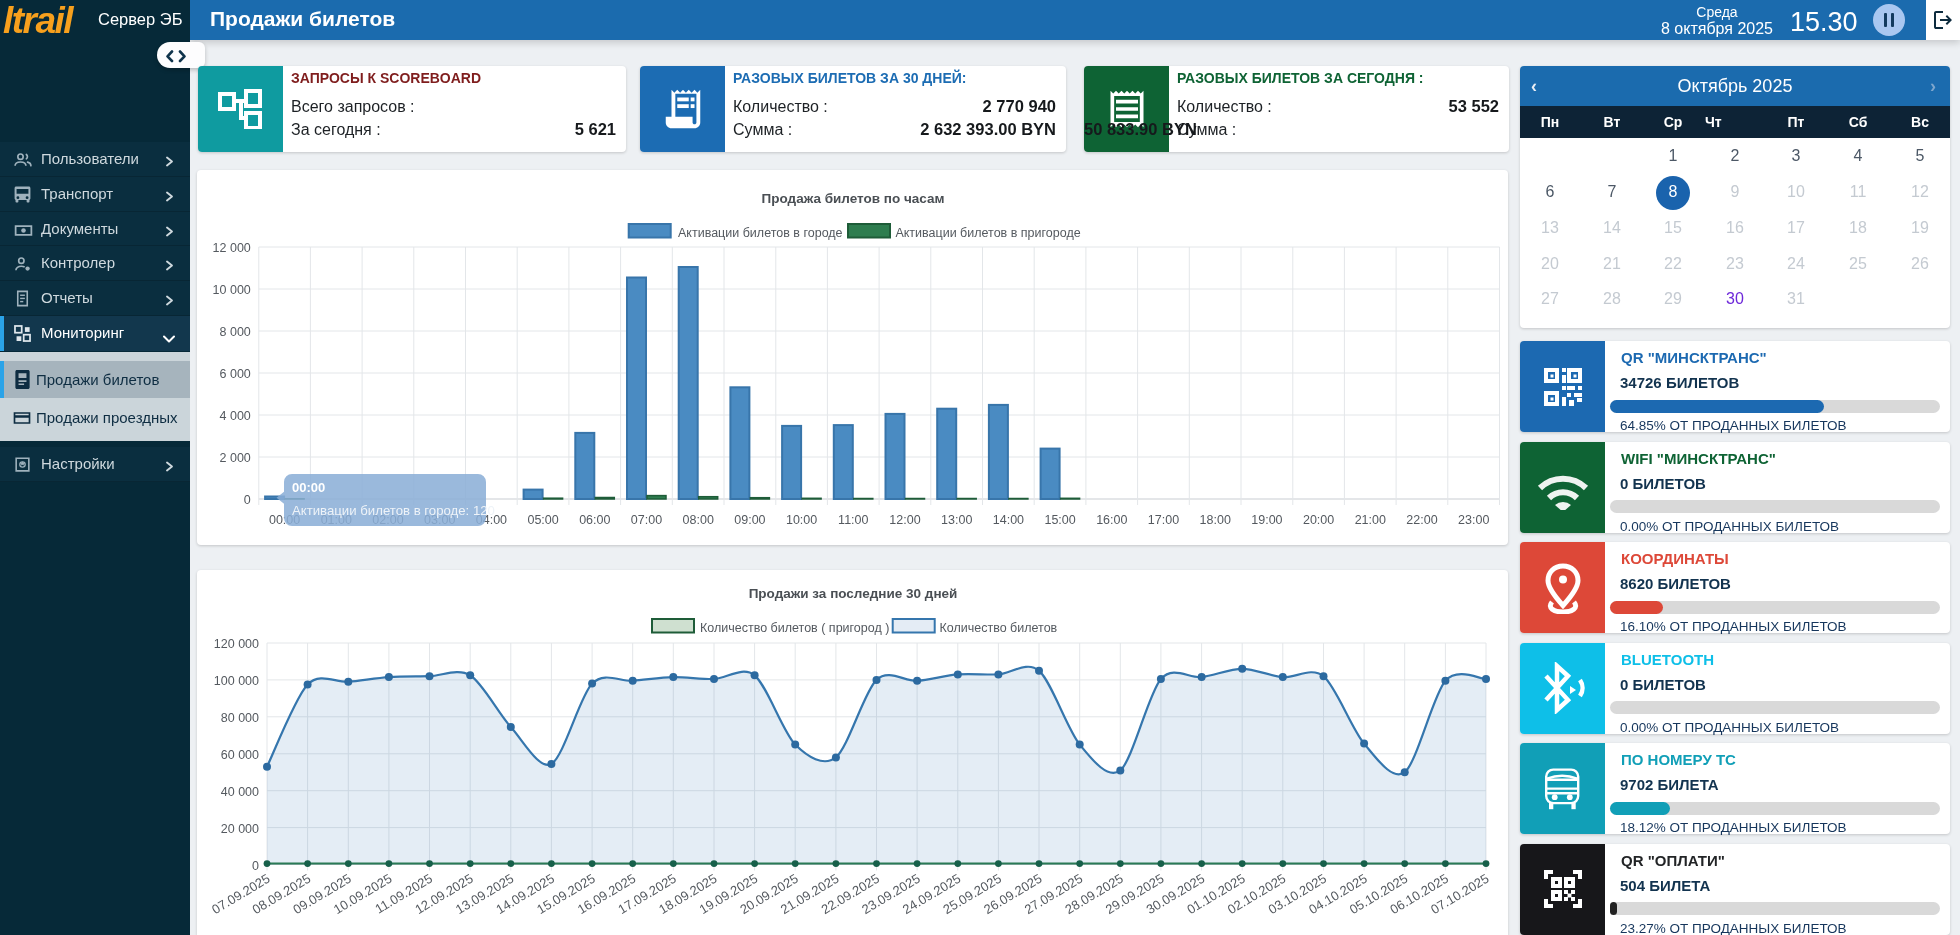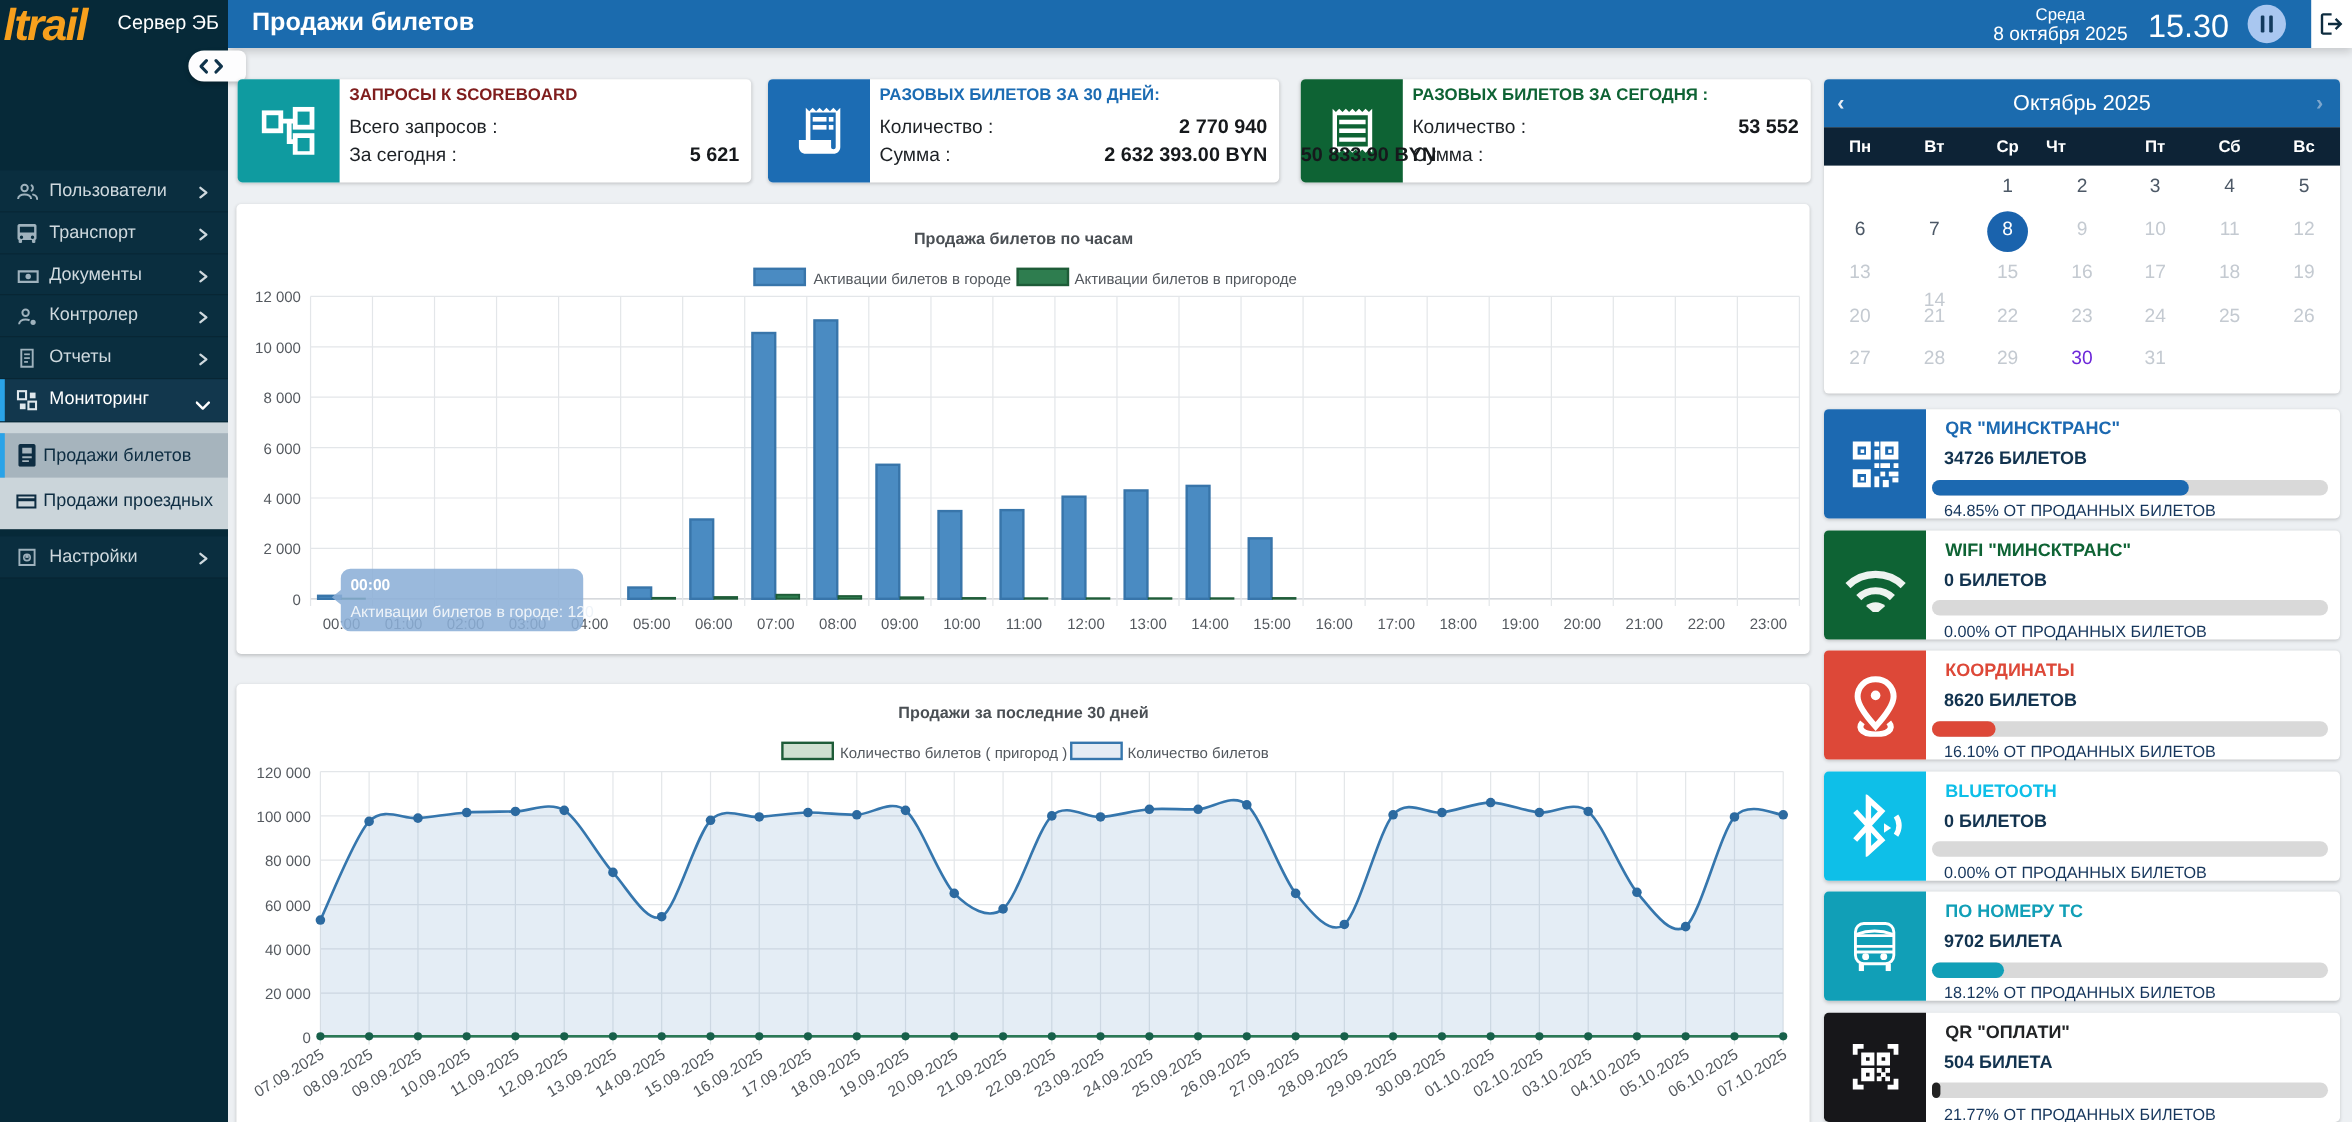--- a/index.html
+++ b/index.html
@@ -415,21 +415,21 @@
     <div style="position:absolute;left:1890px;top:147px;width:60px;text-align:center;font-size:16px;color:#4c5866;">5</div>
     <div style="position:absolute;left:1520px;top:183px;width:60px;text-align:center;font-size:16px;color:#4c5866;">6</div>
     <div style="position:absolute;left:1582px;top:183px;width:60px;text-align:center;font-size:16px;color:#4c5866;">7</div>
     <div style="position:absolute;left:1656px;top:176px;width:34px;height:34px;border-radius:50%;background:#1a63ad;"></div>
     <div style="position:absolute;left:1643px;top:183px;width:60px;text-align:center;font-size:16px;color:#ffffff;">8</div>
     <div style="position:absolute;left:1705px;top:183px;width:60px;text-align:center;font-size:16px;color:#c4cad1;">9</div>
     <div style="position:absolute;left:1766px;top:183px;width:60px;text-align:center;font-size:16px;color:#c4cad1;">10</div>
     <div style="position:absolute;left:1828px;top:183px;width:60px;text-align:center;font-size:16px;color:#c4cad1;">11</div>
     <div style="position:absolute;left:1890px;top:183px;width:60px;text-align:center;font-size:16px;color:#c4cad1;">12</div>
     <div style="position:absolute;left:1520px;top:219px;width:60px;text-align:center;font-size:16px;color:#c4cad1;">13</div>
-    <div style="position:absolute;left:1582px;top:219px;width:60px;text-align:center;font-size:16px;color:#c4cad1;margin-top:23px;">14</div>
+    <div style="position:absolute;left:1582px;top:219px;width:60px;text-align:center;font-size:16px;color:#c4cad1;">14</div>
     <div style="position:absolute;left:1643px;top:219px;width:60px;text-align:center;font-size:16px;color:#c4cad1;">15</div>
     <div style="position:absolute;left:1705px;top:219px;width:60px;text-align:center;font-size:16px;color:#c4cad1;">16</div>
     <div style="position:absolute;left:1766px;top:219px;width:60px;text-align:center;font-size:16px;color:#c4cad1;">17</div>
     <div style="position:absolute;left:1828px;top:219px;width:60px;text-align:center;font-size:16px;color:#c4cad1;">18</div>
     <div style="position:absolute;left:1890px;top:219px;width:60px;text-align:center;font-size:16px;color:#c4cad1;">19</div>
     <div style="position:absolute;left:1520px;top:255px;width:60px;text-align:center;font-size:16px;color:#c4cad1;">20</div>
     <div style="position:absolute;left:1582px;top:255px;width:60px;text-align:center;font-size:16px;color:#c4cad1;">21</div>
     <div style="position:absolute;left:1643px;top:255px;width:60px;text-align:center;font-size:16px;color:#c4cad1;">22</div>
     <div style="position:absolute;left:1705px;top:255px;width:60px;text-align:center;font-size:16px;color:#c4cad1;">23</div>
     <div style="position:absolute;left:1766px;top:255px;width:60px;text-align:center;font-size:16px;color:#c4cad1;">24</div>
@@ -538,13 +538,13 @@
         <rect x="29" y="22" width="4" height="4"></rect>
 <rect x="25.5" y="25.5" width="4" height="4"></rect>
         <rect x="22" y="29" width="4" height="4"></rect>
 <rect x="29" y="29" width="4" height="4"></rect>
 </svg>
     </div>
     <div style="position:absolute;left:1621px;top:851.5px;font-size:15px;font-weight:bold;color:#222426;">QR "ОПЛАТИ"</div>
     <div style="position:absolute;left:1620px;top:876.5px;font-size:15px;font-weight:bold;color:#12334f;">504 БИЛЕТА</div>
     <div style="position:absolute;left:1610px;top:902.0px;width:330px;height:13px;background:#d9d9d9;border-radius:6.5px;"></div>
     <div style="position:absolute;left:1610px;top:902.0px;width:7px;height:13px;background:#222;border-radius:6.5px;"></div>
-    <div style="position:absolute;left:1620px;top:920.5px;font-size:13.5px;color:#16365c;">21.77% ОТ ПРОДАННЫХ БИЛЕТОВ</div>
+    <div style="position:absolute;left:1620px;top:920.5px;font-size:13.5px;color:#16365c;">23.27% ОТ ПРОДАННЫХ БИЛЕТОВ</div>
 </div>
 </body></html>

